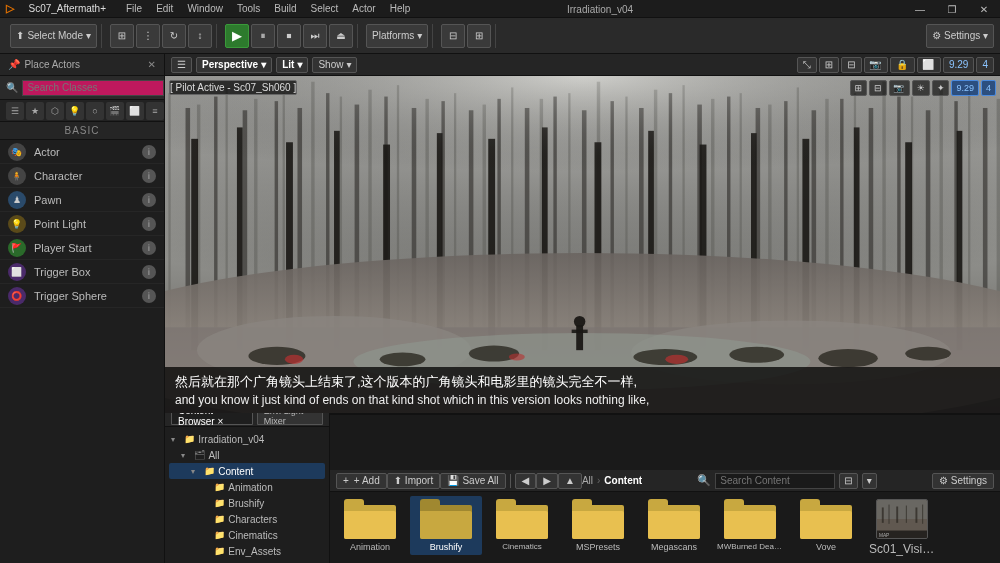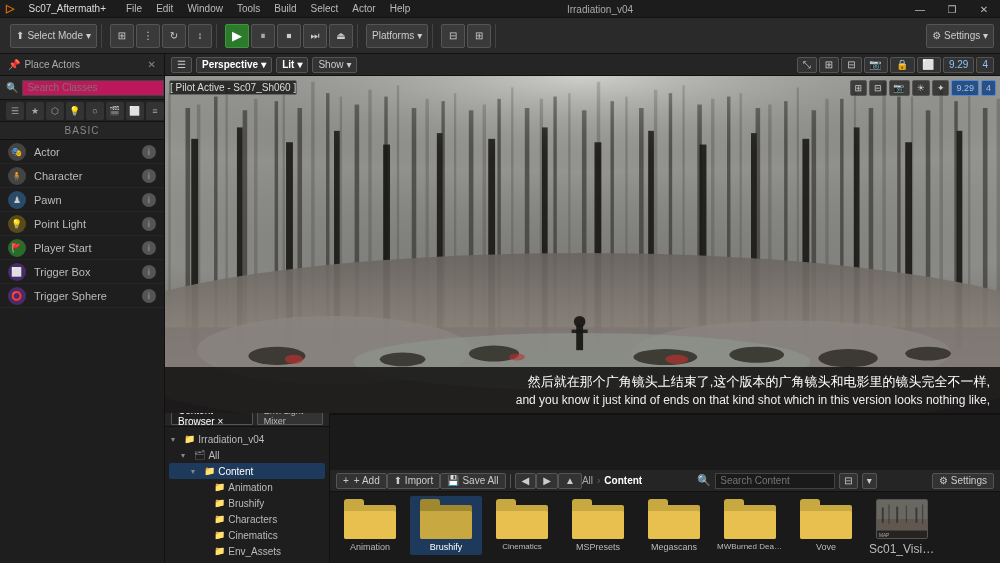--- a/index.html
+++ b/index.html
@@ -281,21 +281,21 @@
       font-size: 10px;
       color: #ddd;
       border-radius: 2px;
     }
     
     #subtitle-box {
       position: absolute;
       bottom: 0; left: 0; right: 0;
       background: rgba(0,0,0,0.75);
       padding: 6px 10px;
-      text-align: right;
+      text-align: left;
     }
     #subtitle-cn {
       font-size: 13px;
       color: #fff;
       margin-bottom: 2px;
     }
     #subtitle-en {
       font-size: 12px;
       color: #eee;
     }

